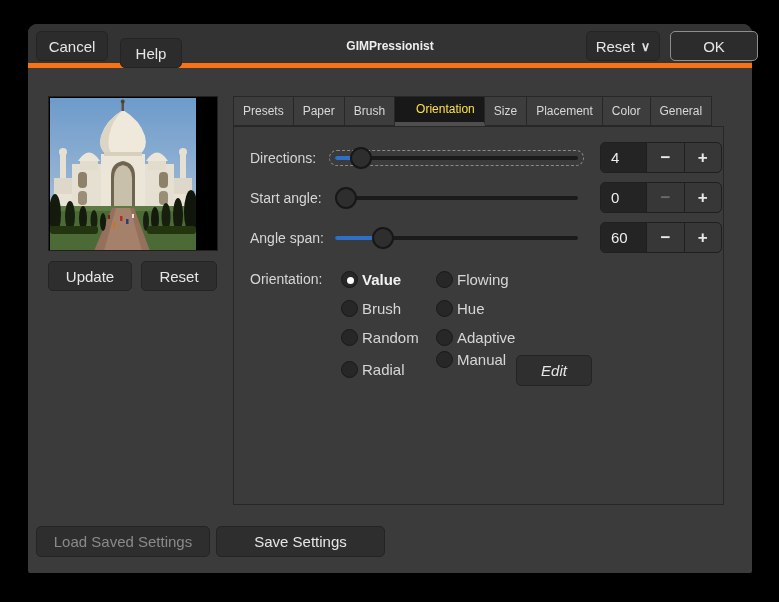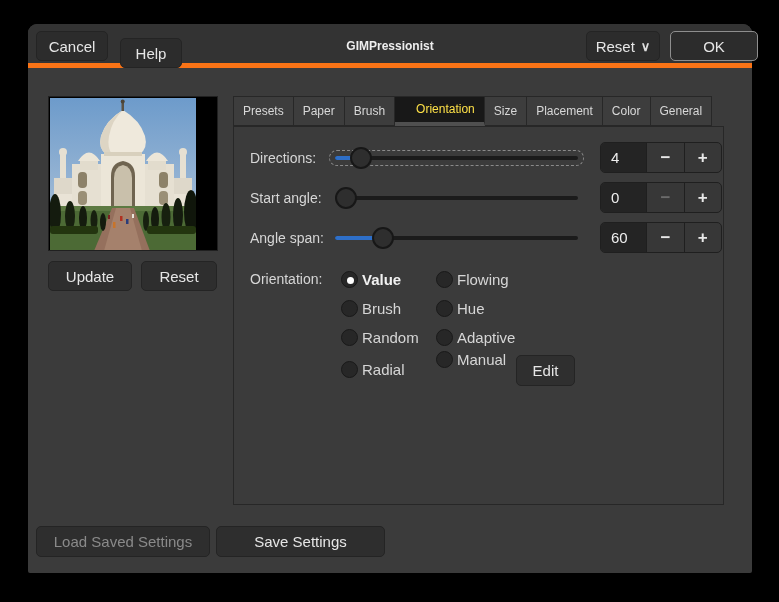--- a/index.html
+++ b/index.html
@@ -74,21 +74,21 @@
 
   
   .radio-row { position:absolute; height:18px; display:flex; align-items:center; }
   .radio-circle { width:17px; height:17px; border-radius:50%; background:#272727;
                   border:1px solid #191919; position:relative; flex:none; }
   .radio-dot { position:absolute; left:5px; top:5px; width:7px; height:7px;
                border-radius:50%; background:#ffffff; display:none; }
   .radio-row.selected .radio-dot { display:block; }
   .radio-label { margin-left:4px; font-size:15px; color:#d6d6d6; }
   .radio-row.selected .radio-label { font-weight:bold; color:#f2f2f2; }
-  .btn-edit { left:283px; top:259px; width:59px; height:31px; background:#2f2f2f; }
+  .btn-edit { left:283px; top:259px; width:76px; height:31px; background:#2f2f2f;font-style:italic; }
 
   
   .btn-load { left:8px; top:502px; width:174px; height:31px; background:#2e2e2e; }
   .btn-load.disabled { color:#8a8a8a; }
   .btn-save { left:188px; top:502px; width:169px; height:31px; background:#2e2e2e; }
 </style>
 </head>
 <body>
 
 <div class="stage">

